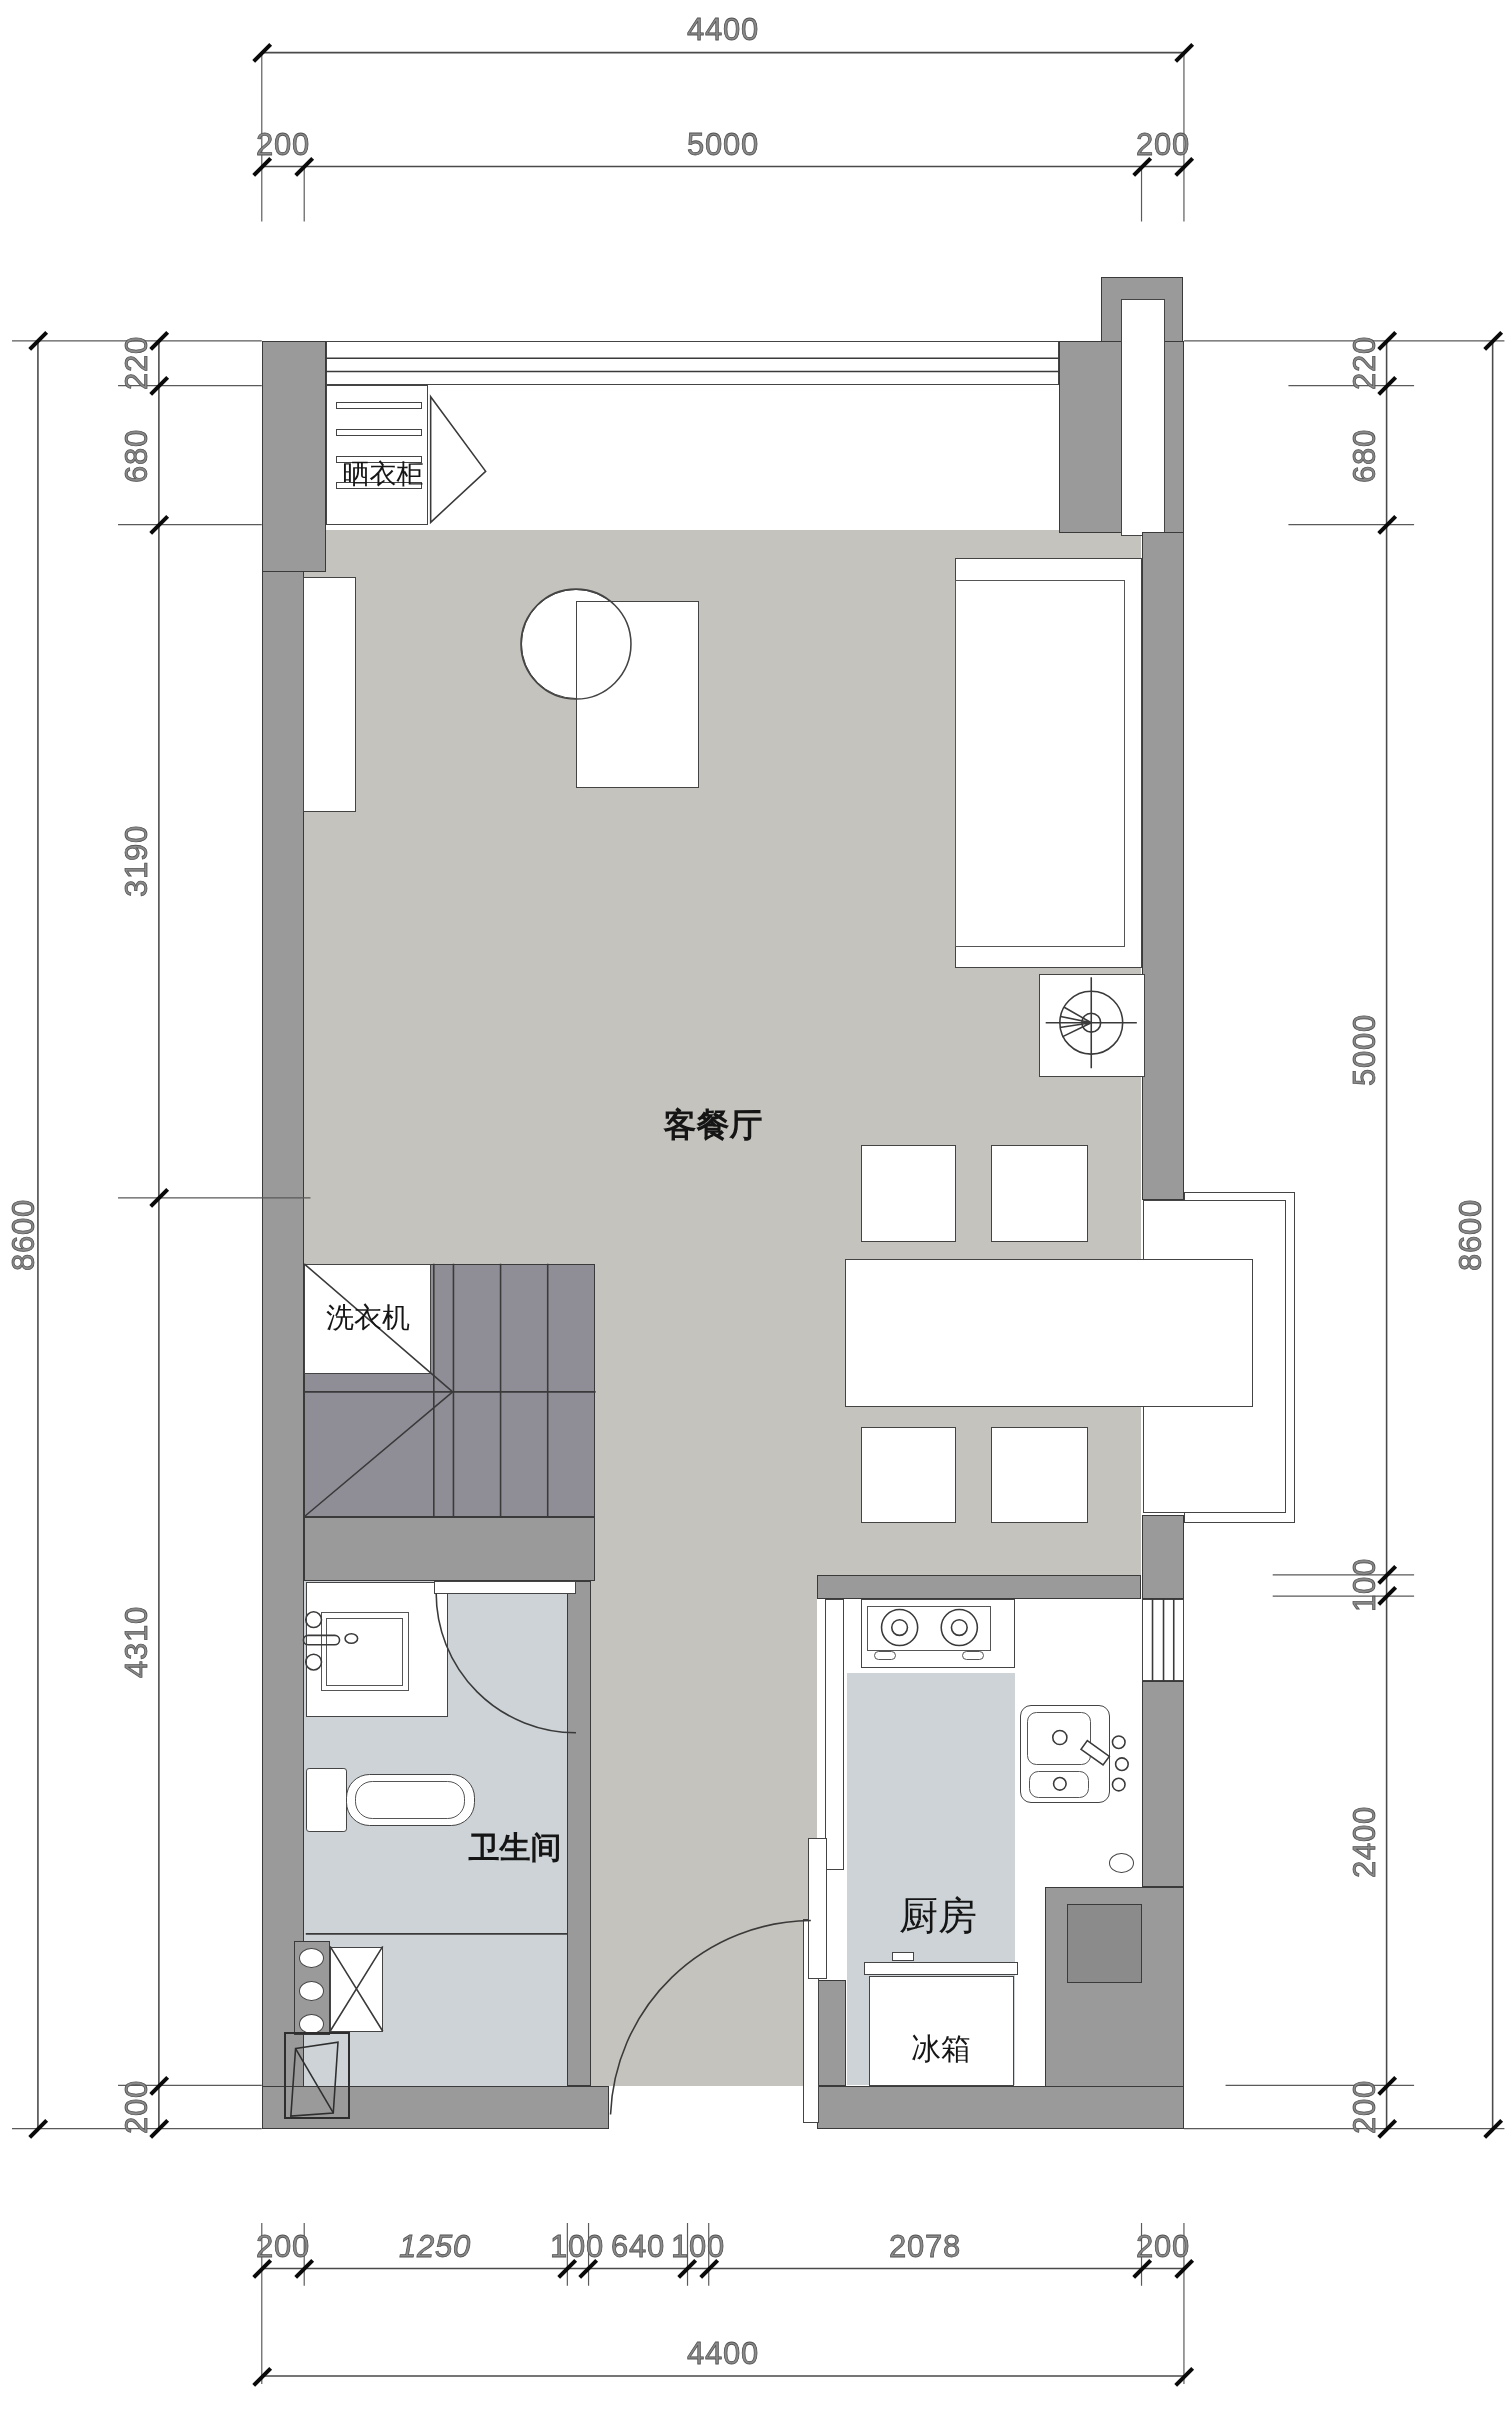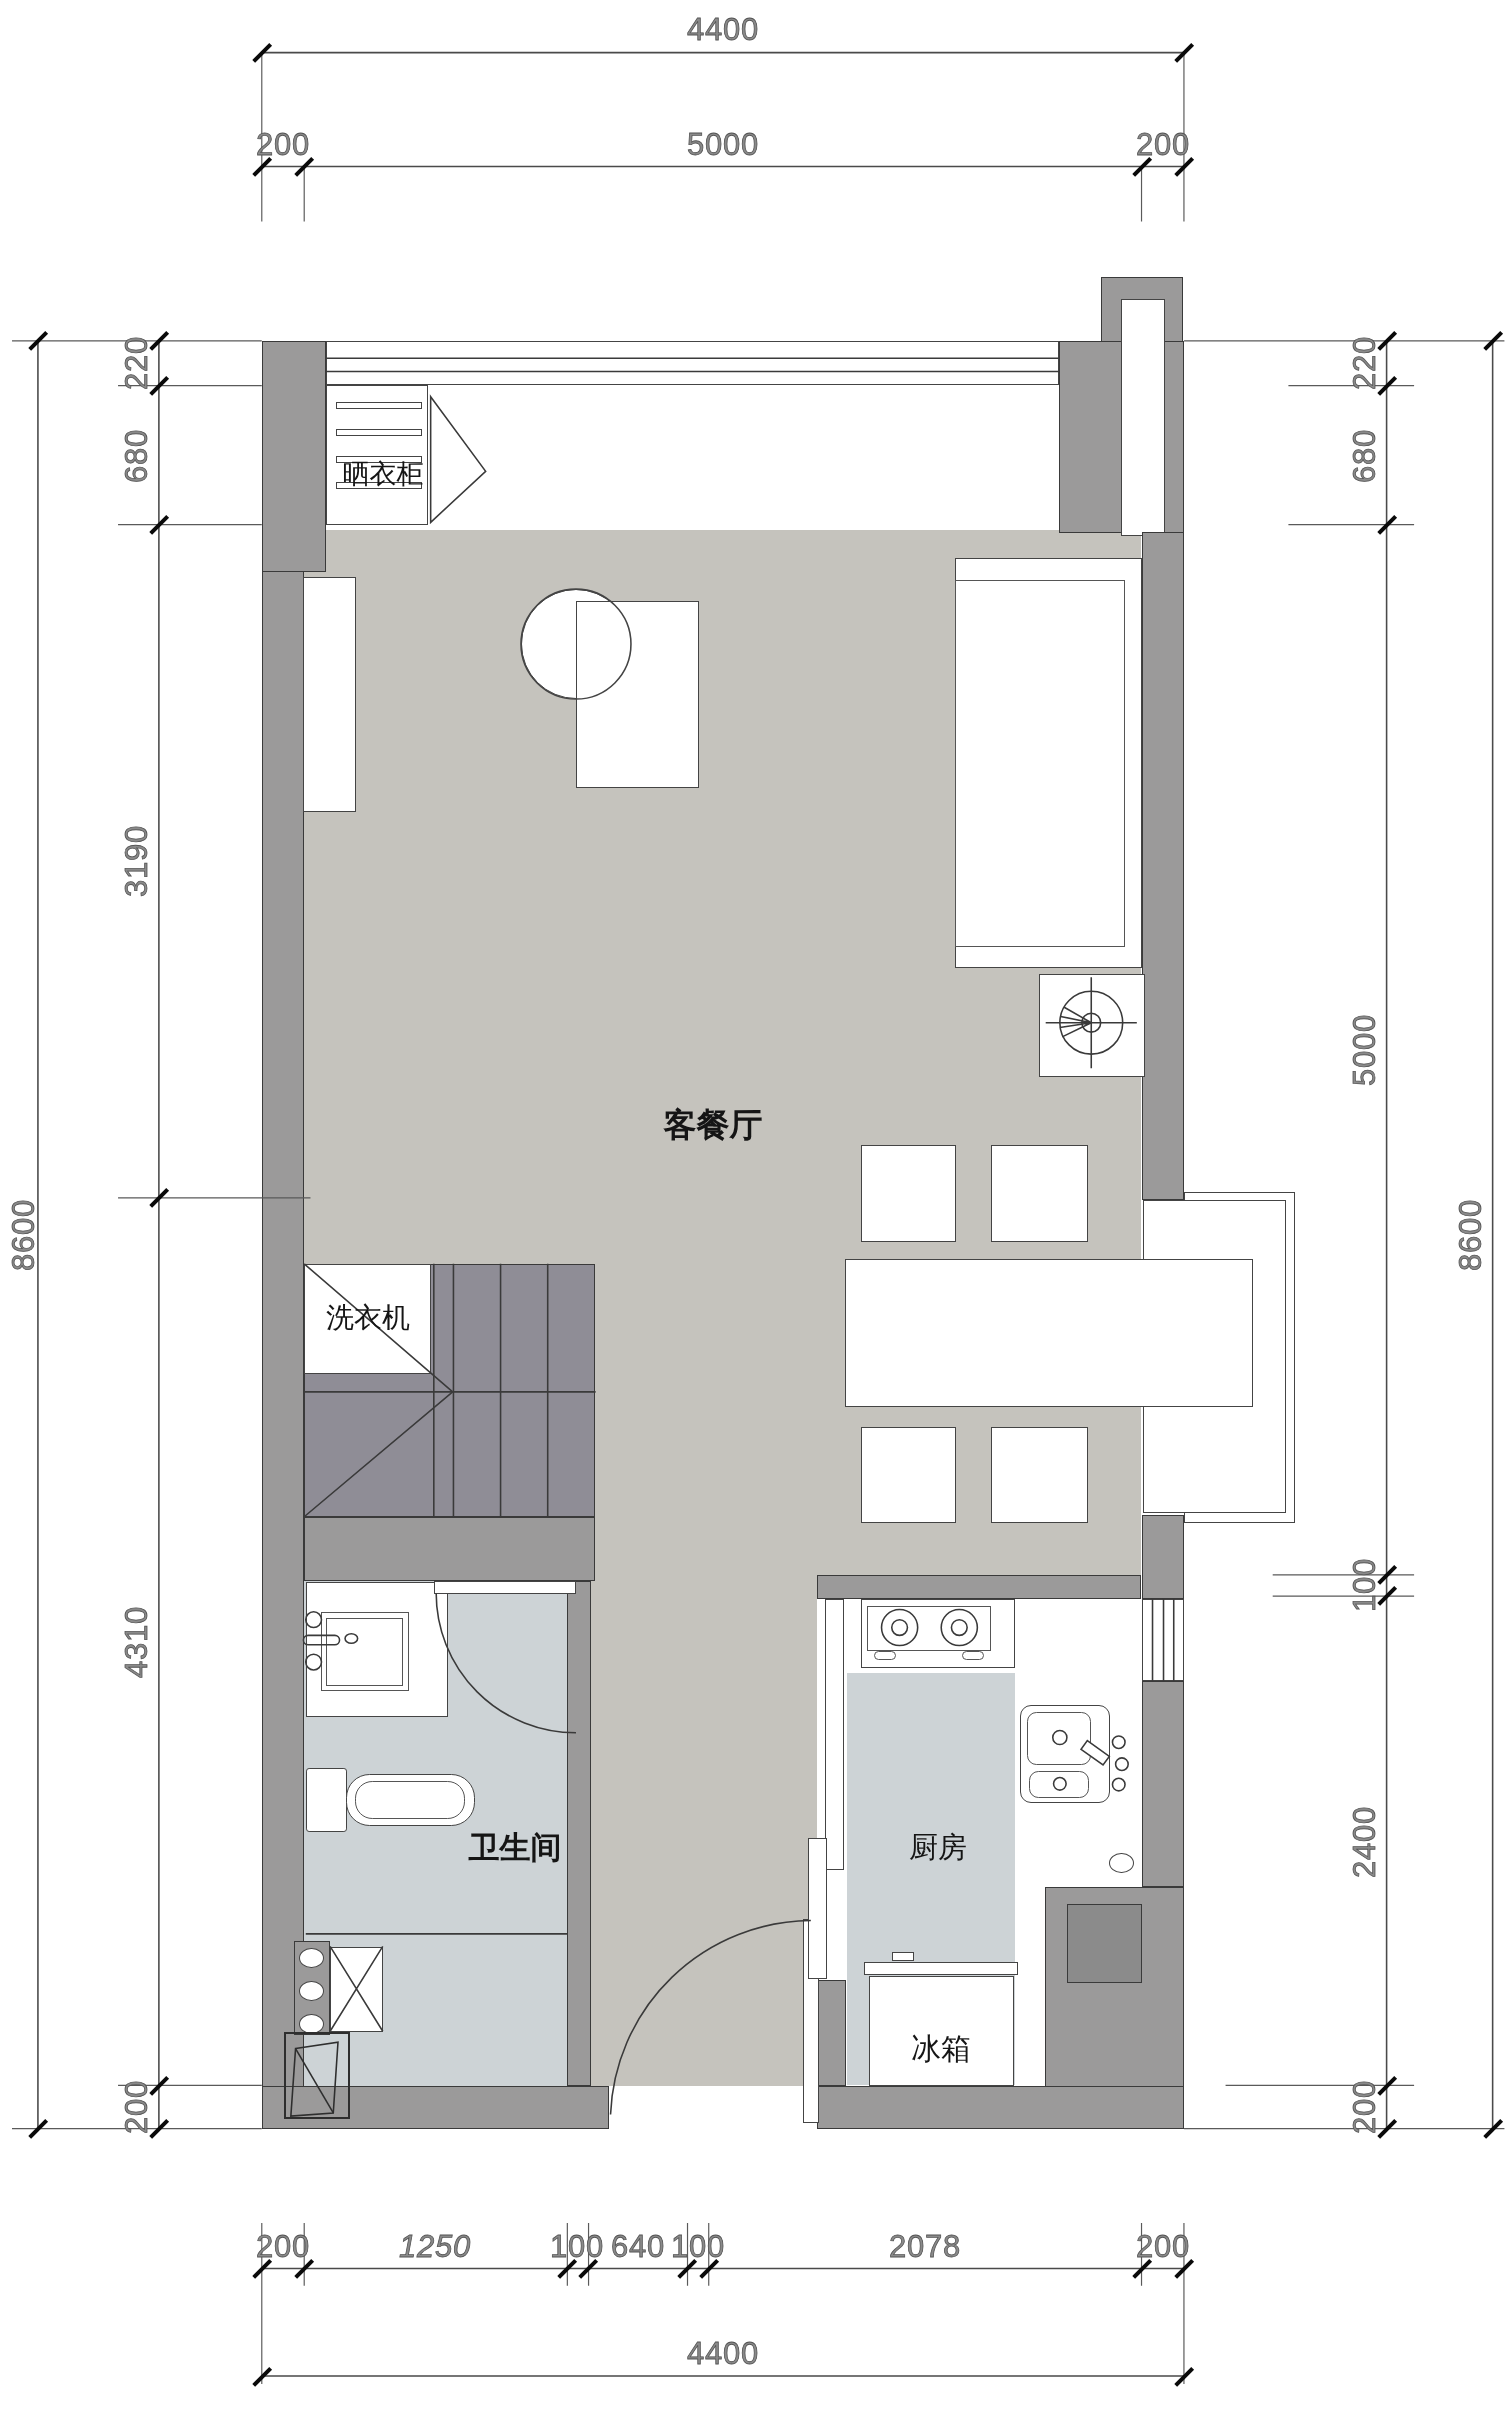--- a/index.html
+++ b/index.html
@@ -227,17 +227,17 @@
   <div class="dim v" style="left:1365px;top:1050px;">5000</div>
   <div class="dim v" style="left:1365px;top:1585px;">100</div>
   <div class="dim v" style="left:1365px;top:1842px;">2400</div>
   <div class="dim v" style="left:1365px;top:2107px;">200</div>
   <div class="dim v" style="left:1471px;top:1235px;">8600</div>
 
   <div class="roomlabel" style="left:713px;top:1125px;font-size:33px;font-weight:bold;">客餐厅</div>
   <div class="roomlabel" style="left:383px;top:474px;font-size:27px;">晒衣柜</div>
   <div class="roomlabel" style="left:368px;top:1318px;font-size:28px;">洗衣机</div>
   <div class="roomlabel" style="left:515px;top:1848px;font-size:31px;font-weight:bold;">卫生间</div>
-  <div class="roomlabel" style="left:938px;top:1848px;font-size:29px;">厨房</div>
+  <div class="roomlabel" style="left:938px;top:1916px;font-size:39px;">厨房</div>
   <div class="roomlabel" style="left:941px;top:2049px;font-size:30px;">冰箱</div>
 
 </div>
 
 
 </body></html>

